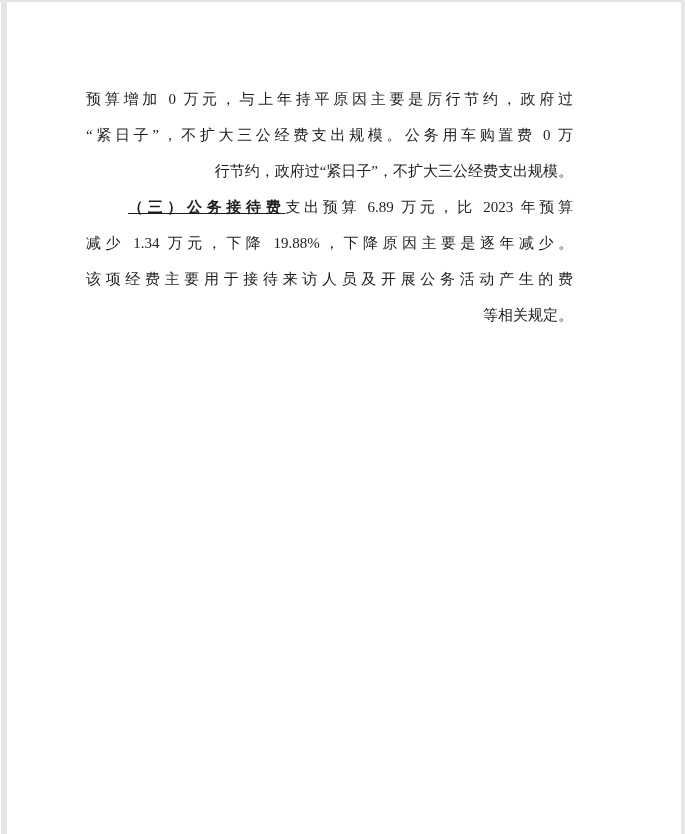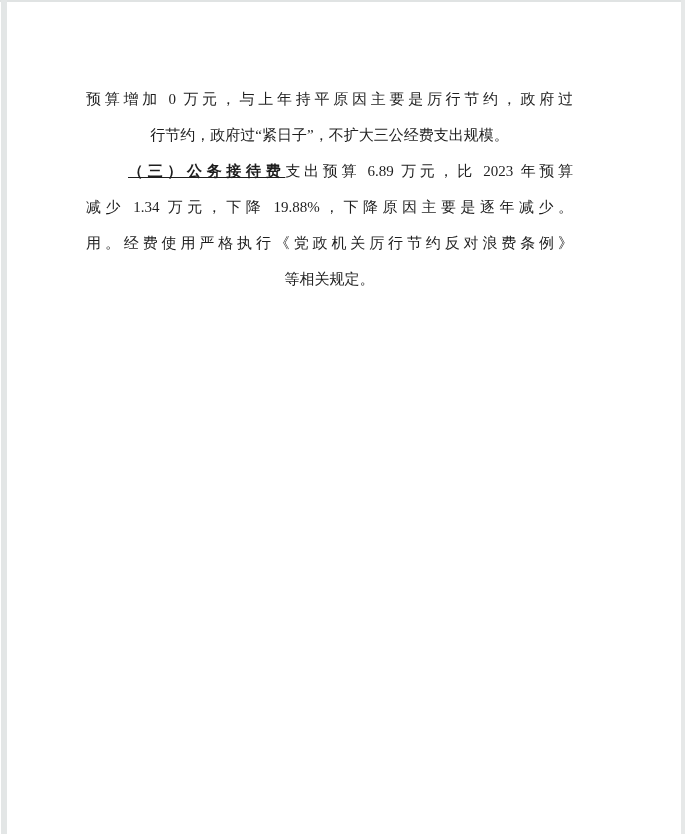--- a/index.html
+++ b/index.html
@@ -43,21 +43,21 @@
     left: 86px;
     top: 81px;
     width: 487px;
     color: var(--text-color, #1e1e1e);
     font-size: 15px;
     line-height: 36px;
   }
   .line {
     height: 36px;
     white-space: nowrap;
-    text-align: center;
+    text-align: right;
   }
   .line.justify {
     white-space: normal;
     text-align: justify;
     text-align-last: justify;
     text-justify: inter-character;
   }
   .line.indent {
     text-indent: 42px;
   }
@@ -69,19 +69,20 @@
 </style>
 </head>
 <body>
 
 <div class="viewport">
   <div class="edge-top"></div>
   <div class="edge-left"></div>
   <div class="edge-right"></div>
   <div class="text-block">
       <div class="line justify">预算增加 0 万元，与上年持平原因主要是厉行节约，政府过</div>
+      <div class="line justify">“紧日子”，不扩大三公经费支出规模。公务用车购置费 0 万</div>
       <div class="line">行节约，政府过“紧日子”，不扩大三公经费支出规模。</div>
       <div class="line justify indent"><span class="bold-prefix">（三）公务接待费</span>支出预算 6.89 万元，比 2023 年预算</div>
       <div class="line justify">减少 1.34 万元，下降 19.88%，下降原因主要是逐年减少。</div>
-      <div class="line justify">用。经费使用严格执行《党政机关厉行节约反对浪费条例》</div>
+      <div class="line justify">该项经费主要用于接待来访人员及开展公务活动产生的费</div>
       <div class="line">等相关规定。</div>
     </div>
 </div>
 
 </body></html>

